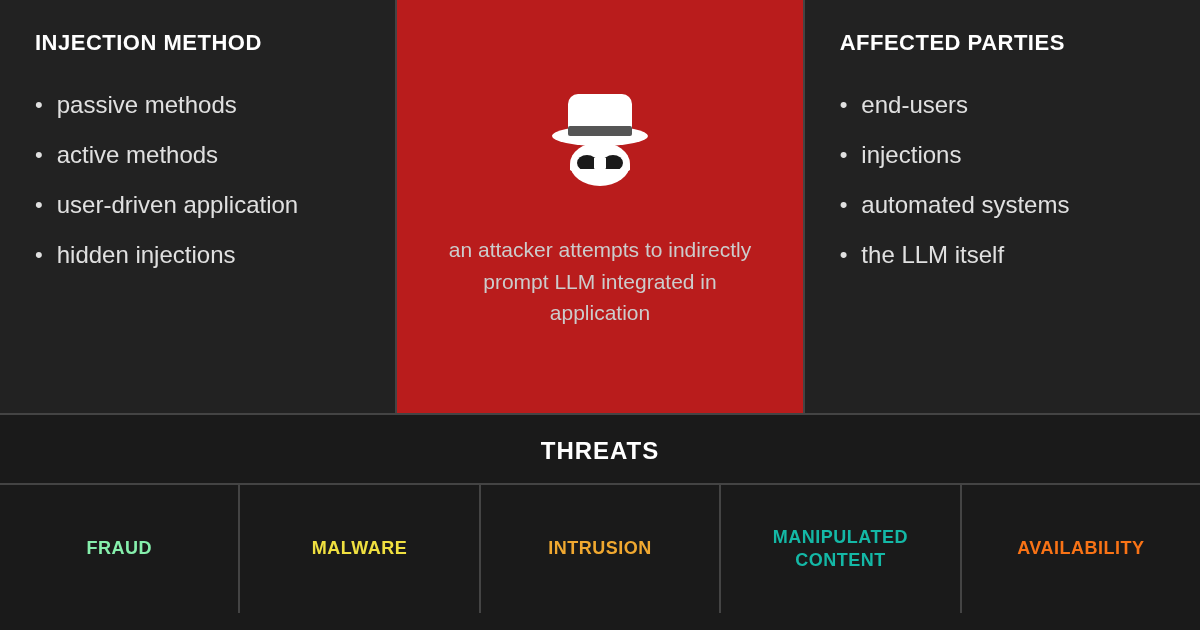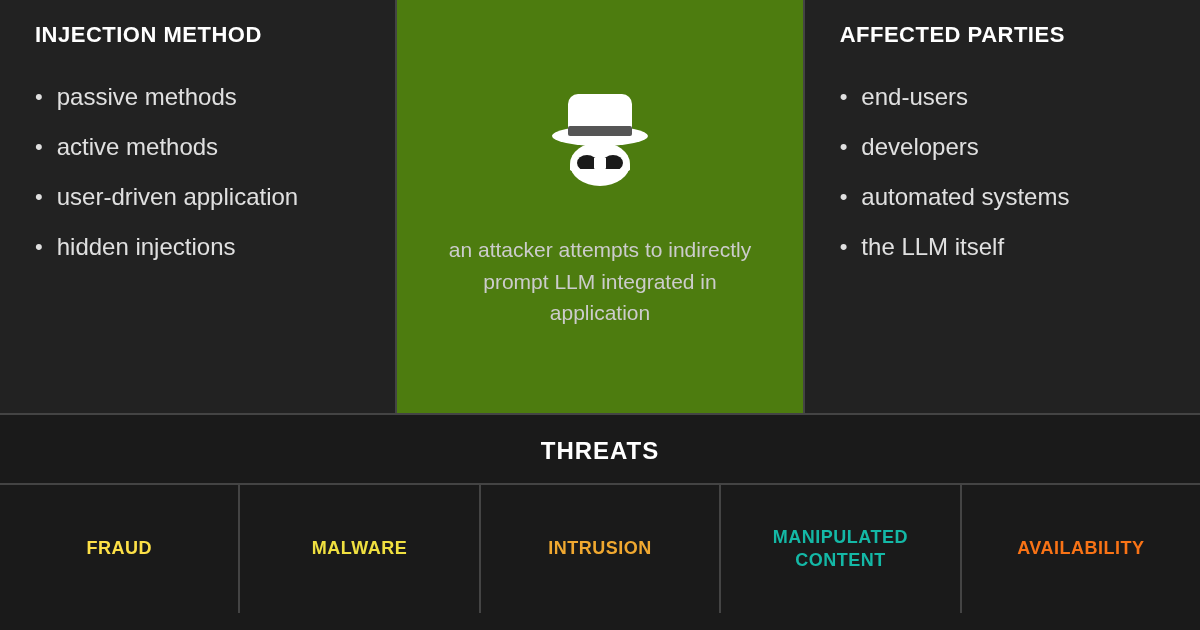--- a/index.html
+++ b/index.html
@@ -16,31 +16,31 @@
     .top-section {
       display: flex;
       width: 100%;
       height: 415px;
       border-bottom: 2px solid #444;
     }
 
     .panel {
       flex: 1;
       background: #222222;
-      padding: 22px 35px;
+      padding: 30px 35px;
       border-right: 2px solid #444;
     }
 
     .panel:last-child {
       border-right: none;
     }
 
     .panel-center {
       flex: 1;
-      background: #4d7c0f;
+      background: #b91c1c;
       border-right: 2px solid #444;
       display: flex;
       flex-direction: column;
       align-items: center;
       justify-content: center;
       padding: 30px 40px;
       text-align: center;
     }
 
     .panel-title {
@@ -125,21 +125,21 @@
 
     .threat-label {
       font-size: 18px;
       font-weight: 900;
       letter-spacing: 0.5px;
       line-height: 1.3;
       text-transform: uppercase;
     }
 
     .color-pink { color: #ff6b9d; }
-    .color-cyan { color: #fde047; }
+    .color-cyan { color: #86efac; }
     .color-orange { color: #f0a830; }
     .color-yellow { color: #f0e040; }
     .color-white { color: #14b8a6; }
     .color-lavender { color: #f97316; }
   </style>
 </head>
 <body>
 
 <div class="top-section">
 
@@ -186,21 +186,21 @@
     <div class="center-description">an attacker attempts to indirectly prompt LLM integrated in application</div>
   </div>
 
   <div class="panel">
     <div class="panel-title">AFFECTED PARTIES</div>
     <ul class="bullet-list">
       <li>
         <span>end-users</span>
       </li>
       <li>
-        <span>developers</span>
+        <span>injections</span>
       </li>
       <li>
         <span>automated systems</span>
       </li>
       <li>
         <span>the LLM itself</span>
       </li>
     </ul>
   </div>
 

